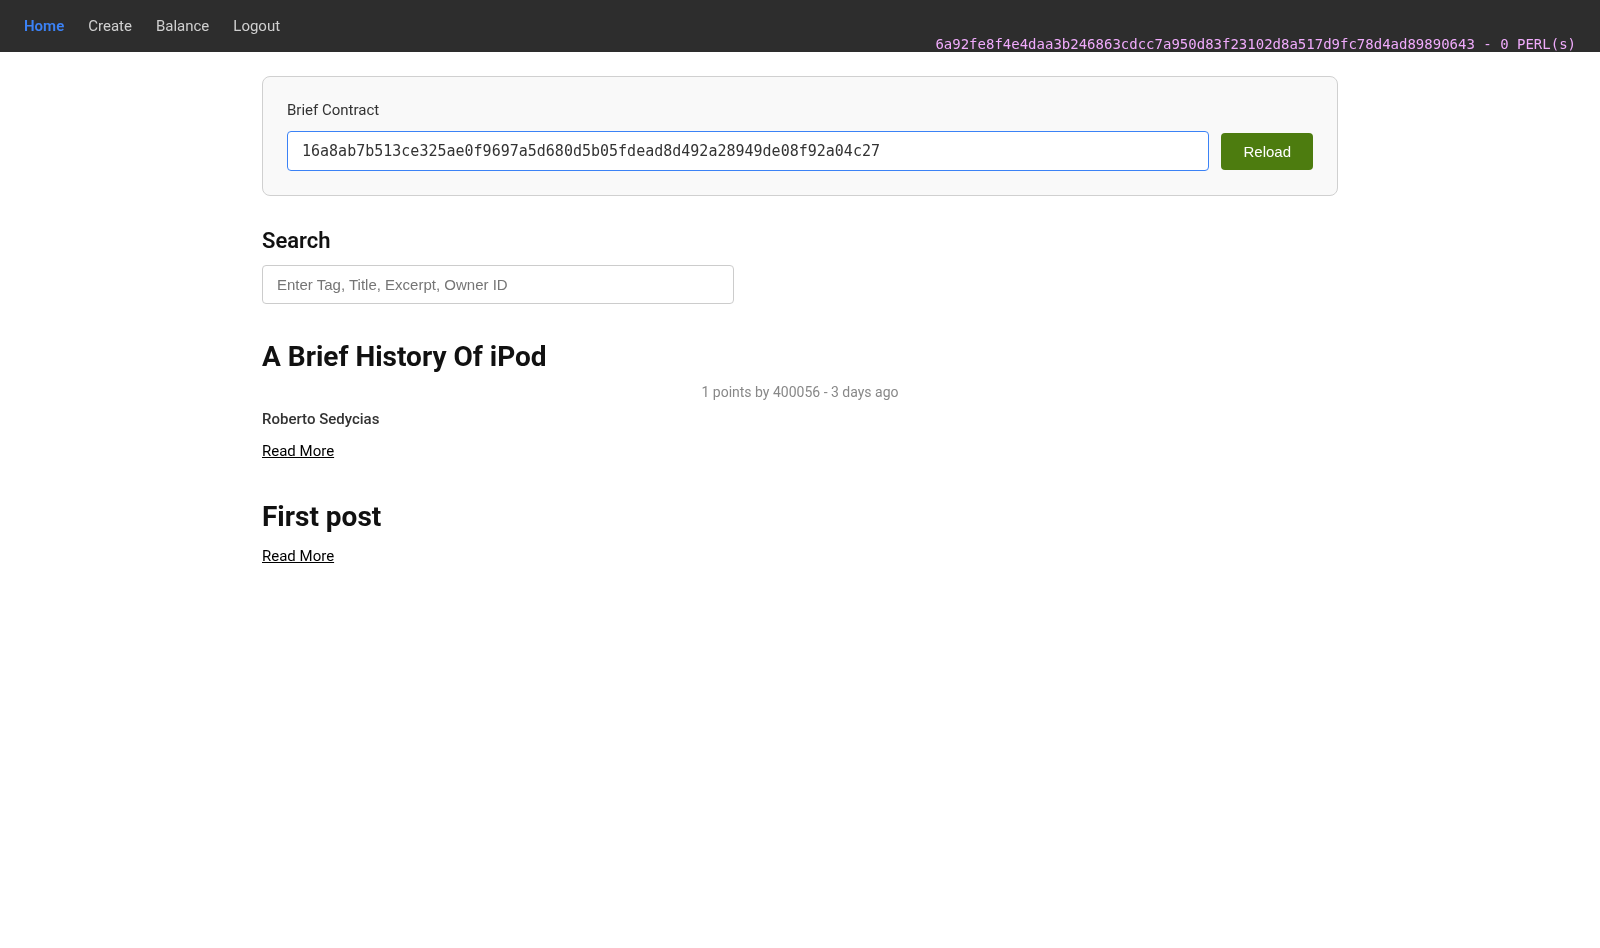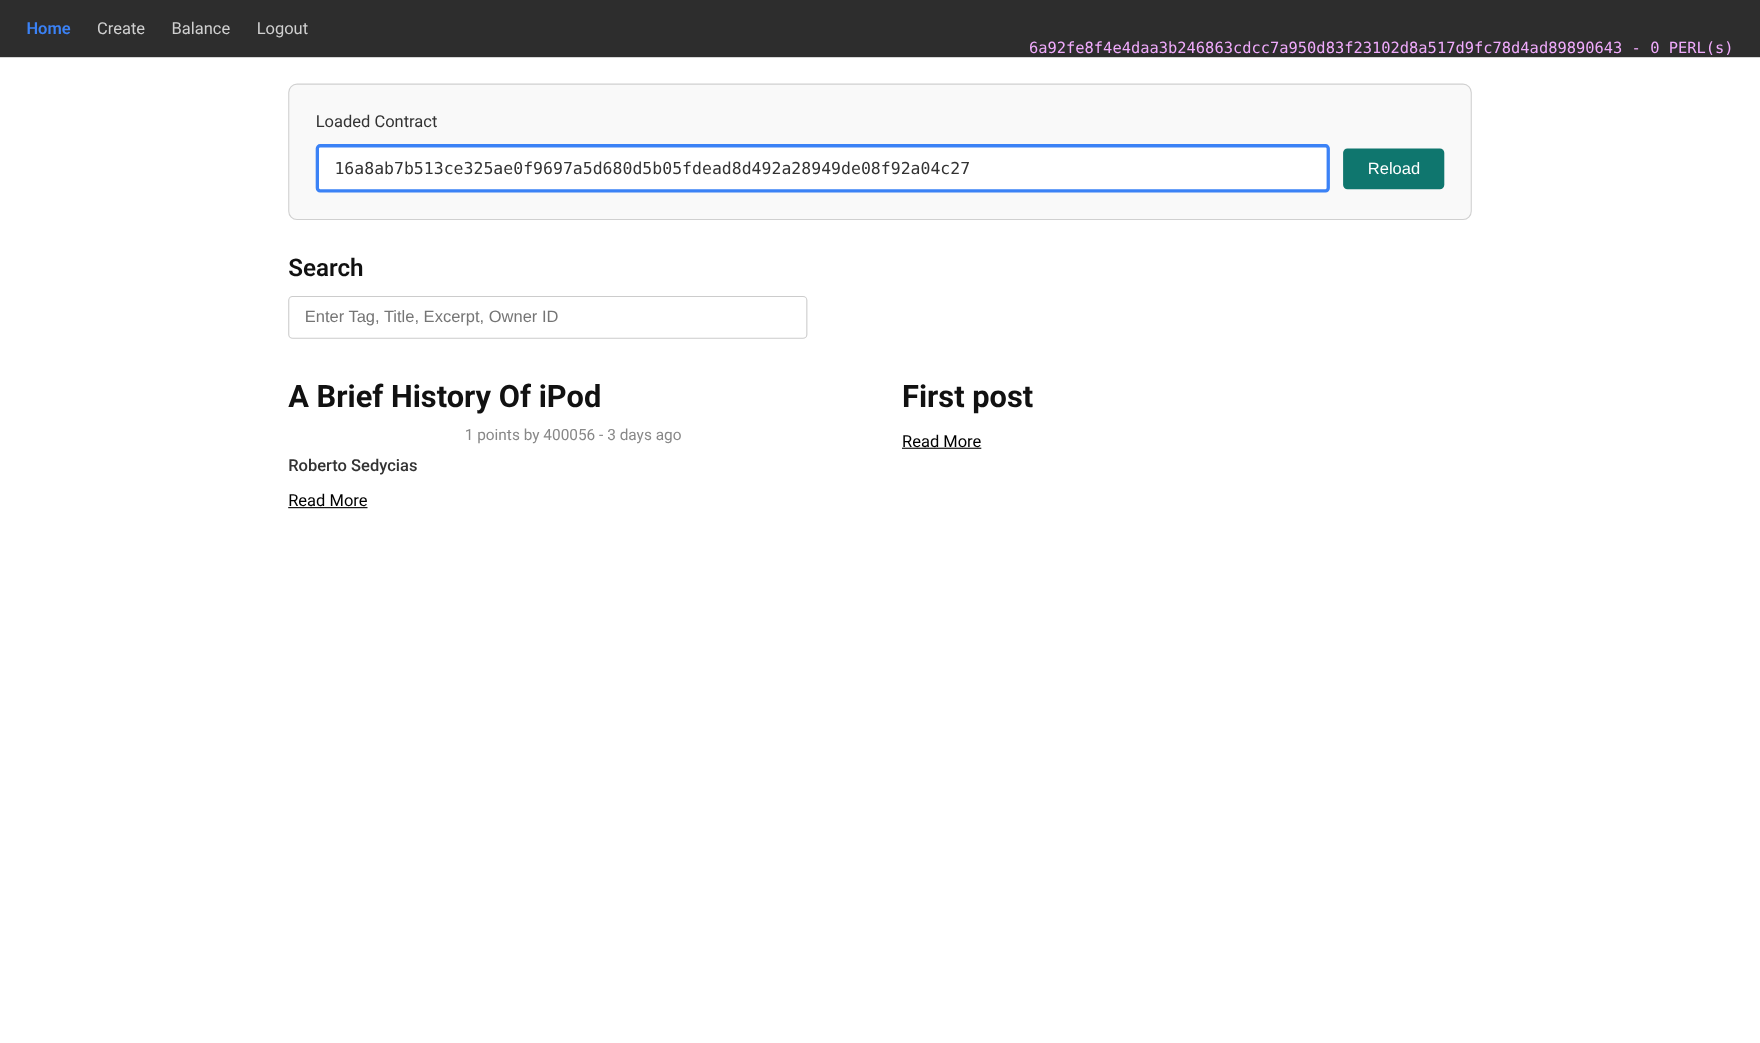--- a/index.html
+++ b/index.html
@@ -75,30 +75,30 @@
     .contract-input-row {
       display: flex;
       gap: 12px;
       align-items: center;
     }
 
     .contract-input {
       flex: 1;
       padding: 10px 14px;
       font-size: 15px;
-      border: 3px solid #3b82f6;
+      border: 1px solid #3b82f6;
       border-radius: 4px;
       color: #333;
       background: #ffffff;
       outline: none;
       font-family: monospace;
     }
 
     .reload-button {
-      background-color: #0f766e;
+      background-color: #4d7c0f;
       color: #ffffff;
       border: none;
       border-radius: 4px;
       padding: 10px 22px;
       font-size: 15px;
       cursor: pointer;
       white-space: nowrap;
       font-weight: 500;
     }
 
@@ -120,21 +120,21 @@
       font-size: 15px;
       border: 1px solid #cccccc;
       border-radius: 4px;
       color: #999;
       outline: none;
     }
 
     
     .posts-grid {
       display: grid;
-      grid-template-columns: 1fr 1fr;
+      grid-template-columns: 1fr;
       gap: 40px;
     }
 
     .post-card {
       display: flex;
       flex-direction: column;
       gap: 10px;
     }
 
     .post-title {
@@ -189,21 +189,21 @@
       <span class="nav-item">Create</span>
       <span class="nav-item">Balance</span>
       <span class="nav-item">Logout</span>
     </div>
   <div class="nav-right">6a92fe8f4e4daa3b246863cdcc7a950d83f23102d8a517d9fc78d4ad89890643 - 0 PERL(s)</div>
 </nav>
 
 <div class="main-content">
 
   <div class="contract-box">
-    <div class="contract-label">Loaded Contract</div>
+    <div class="contract-label">Brief Contract</div>
     <div class="contract-input-row">
       <input class="contract-input" type="text" readonly="" value="16a8ab7b513ce325ae0f9697a5d680d5b05fdead8d492a28949de08f92a04c27" style="">
       <button class="reload-button">Reload</button>
     </div>
   </div>
 
   <div class="search-section">
     <div class="search-title">Search</div>
     <input class="search-input" type="text" placeholder="Enter Tag, Title, Excerpt, Owner ID" style="">
   </div>

